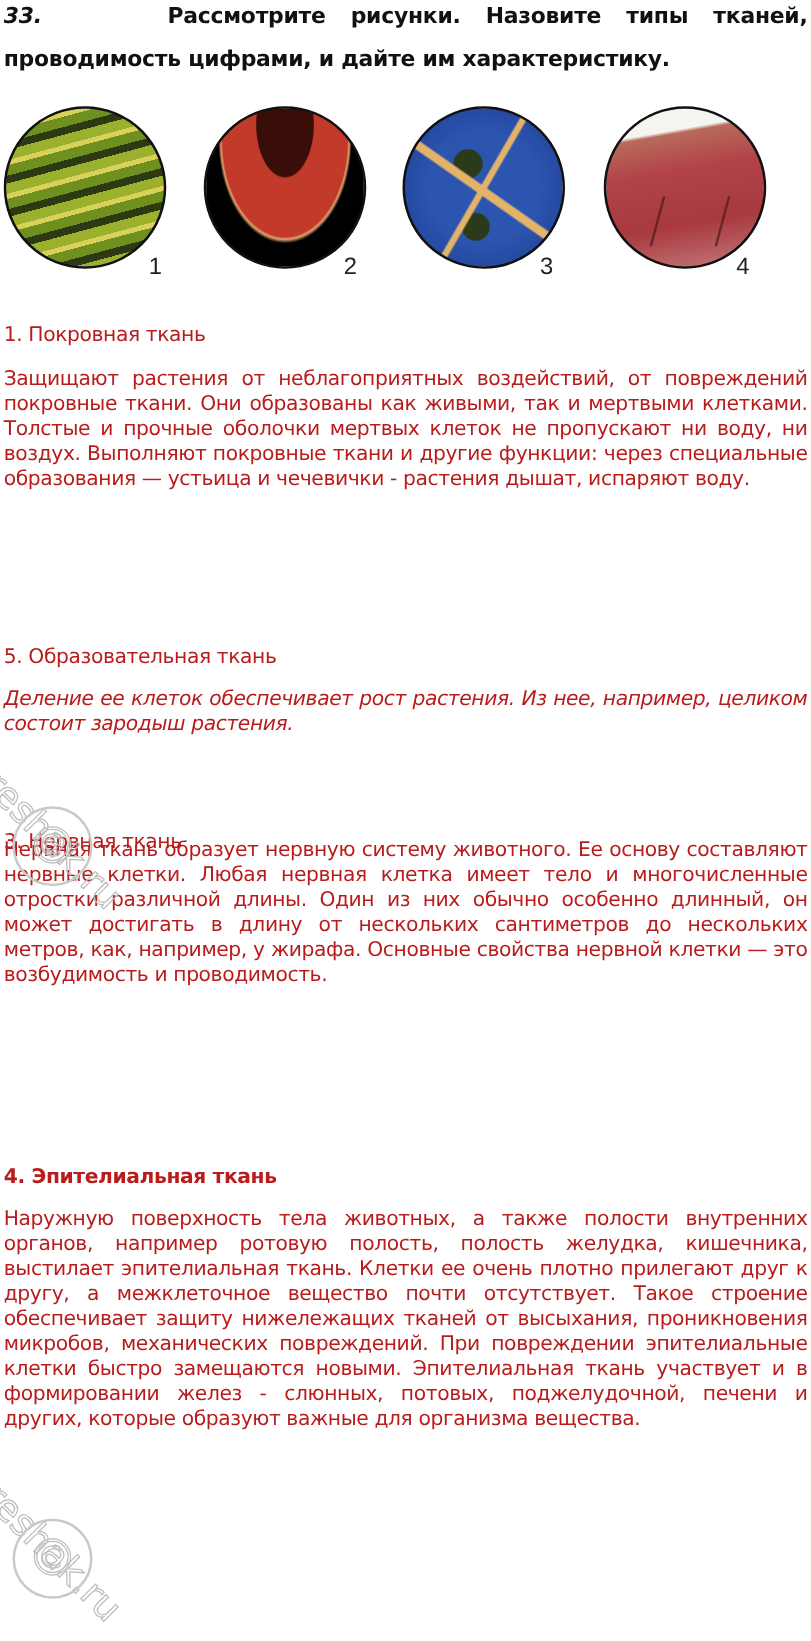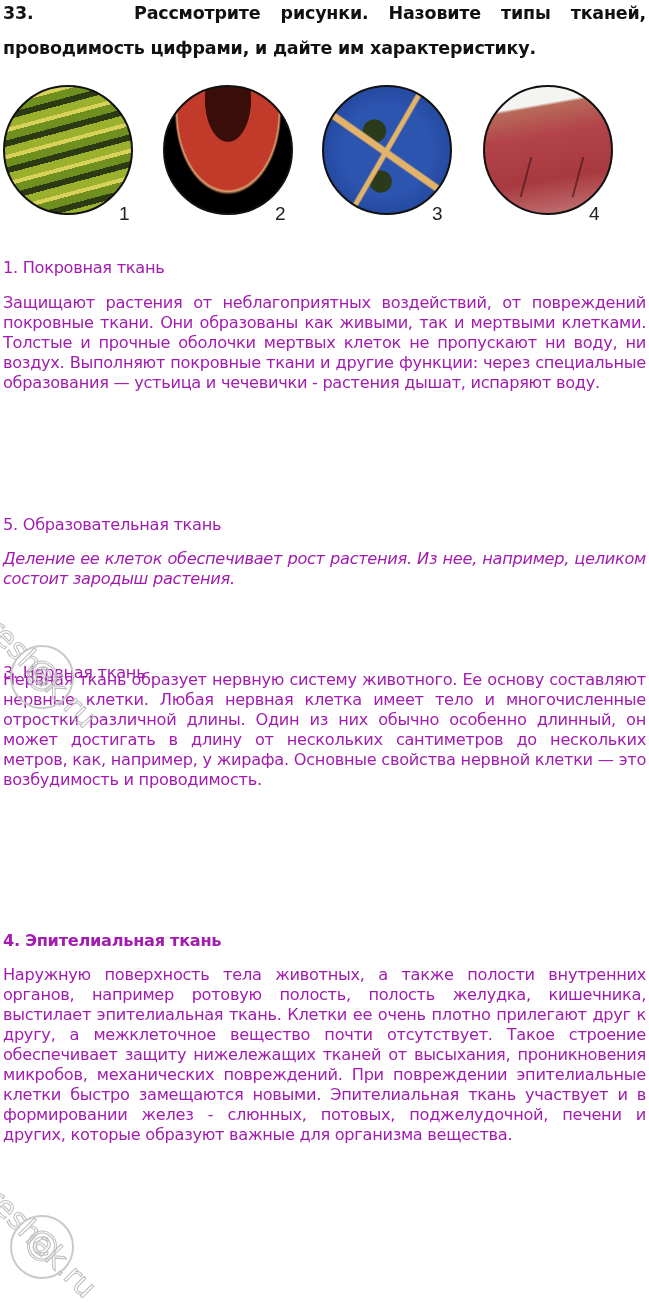--- a/index.html
+++ b/index.html
@@ -6,21 +6,21 @@
   body {
     width: 649px; height: 1313px; position: relative; overflow: hidden;
     font-family: "DejaVu Sans", sans-serif; color: #111111;
   }
   .task-title {
     position: absolute; left: 3px; top: -4px; width: 643px;
     font-family: "DejaVu Sans", sans-serif; font-weight: bold;
     font-size: 17.5px; line-height: 35px; text-align: justify;
     text-align-last: left; letter-spacing: -0.2px;
   }
-  .task-title .num { margin-right: 0; }
+  .task-title .num { margin-right: 0; font-style: italic; }
   .figures { position: absolute; left: 0; top: 85px; width: 649px; height: 150px; }
   .fig { position: absolute; top: 0; width: 130px; height: 130px; }
   .fig .circle {
     position: absolute; left: 0; top: 0; width: 126px; height: 126px;
     border-radius: 50%; border: 2px solid #111; overflow: hidden;
   }
   .fig .label {
     position: absolute; font-family: "Liberation Sans", sans-serif; font-size: 19px;
     color: #222; top: 118px;
   }
@@ -41,21 +41,21 @@
   .fig4 .circle { background:
       linear-gradient(170deg, #f4f4f0 0 18%, #b86a5a 20%, #b2434a 40%, #a8393f 70%, #c47a7a 100%);
   }
   .fig4 .circle::after {
     content: ""; position: absolute; left: 40px; top: 70px; width: 50px; height: 40px;
     border-left: 2px solid #4a1a1e; border-right: 2px solid #4a1a1e; opacity: 0.7;
     transform: skewX(-15deg);
   }
   .text-block {
     position: absolute; left: 3px; width: 643px;
-    font-family: "DejaVu Sans", sans-serif; font-size: 16.2px; color: #a21caf;
+    font-family: "DejaVu Sans", sans-serif; font-size: 16.2px; color: #b91c1c;
     letter-spacing: -0.3px;
   }
   .heading { line-height: 24px; }
   .para {
     line-height: 20px; text-align: justify; text-align-last: left;
   }
   .watermark {
     position: absolute; width: 120px; height: 160px; pointer-events: none;
   }
   .watermark .wm-text {

